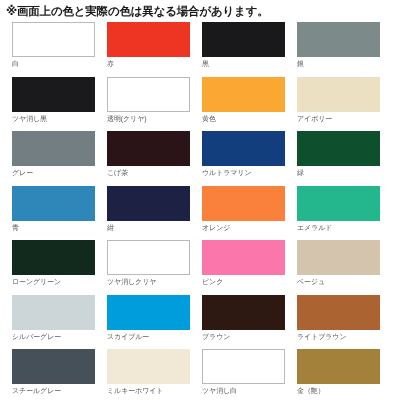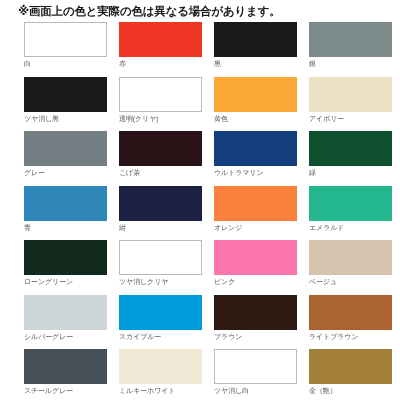--- a/index.html
+++ b/index.html
@@ -11,21 +11,20 @@
     height: 400px;
     background: #ffffff;
     font-family: "Liberation Sans", "DejaVu Sans", sans-serif;
     overflow: hidden;
   }
   #page {
     position: relative;
     width: 400px;
     height: 282px;
     box-sizing: border-box;
-    padding-left: 12px;
   }
   #notice {
     font-size: 11.5px;
     font-weight: bold;
     color: #1a1a1a;
     letter-spacing: -0.2px;
     padding: 4px 0 0 6px;
     line-height: 14px;
     white-space: nowrap;
   }

